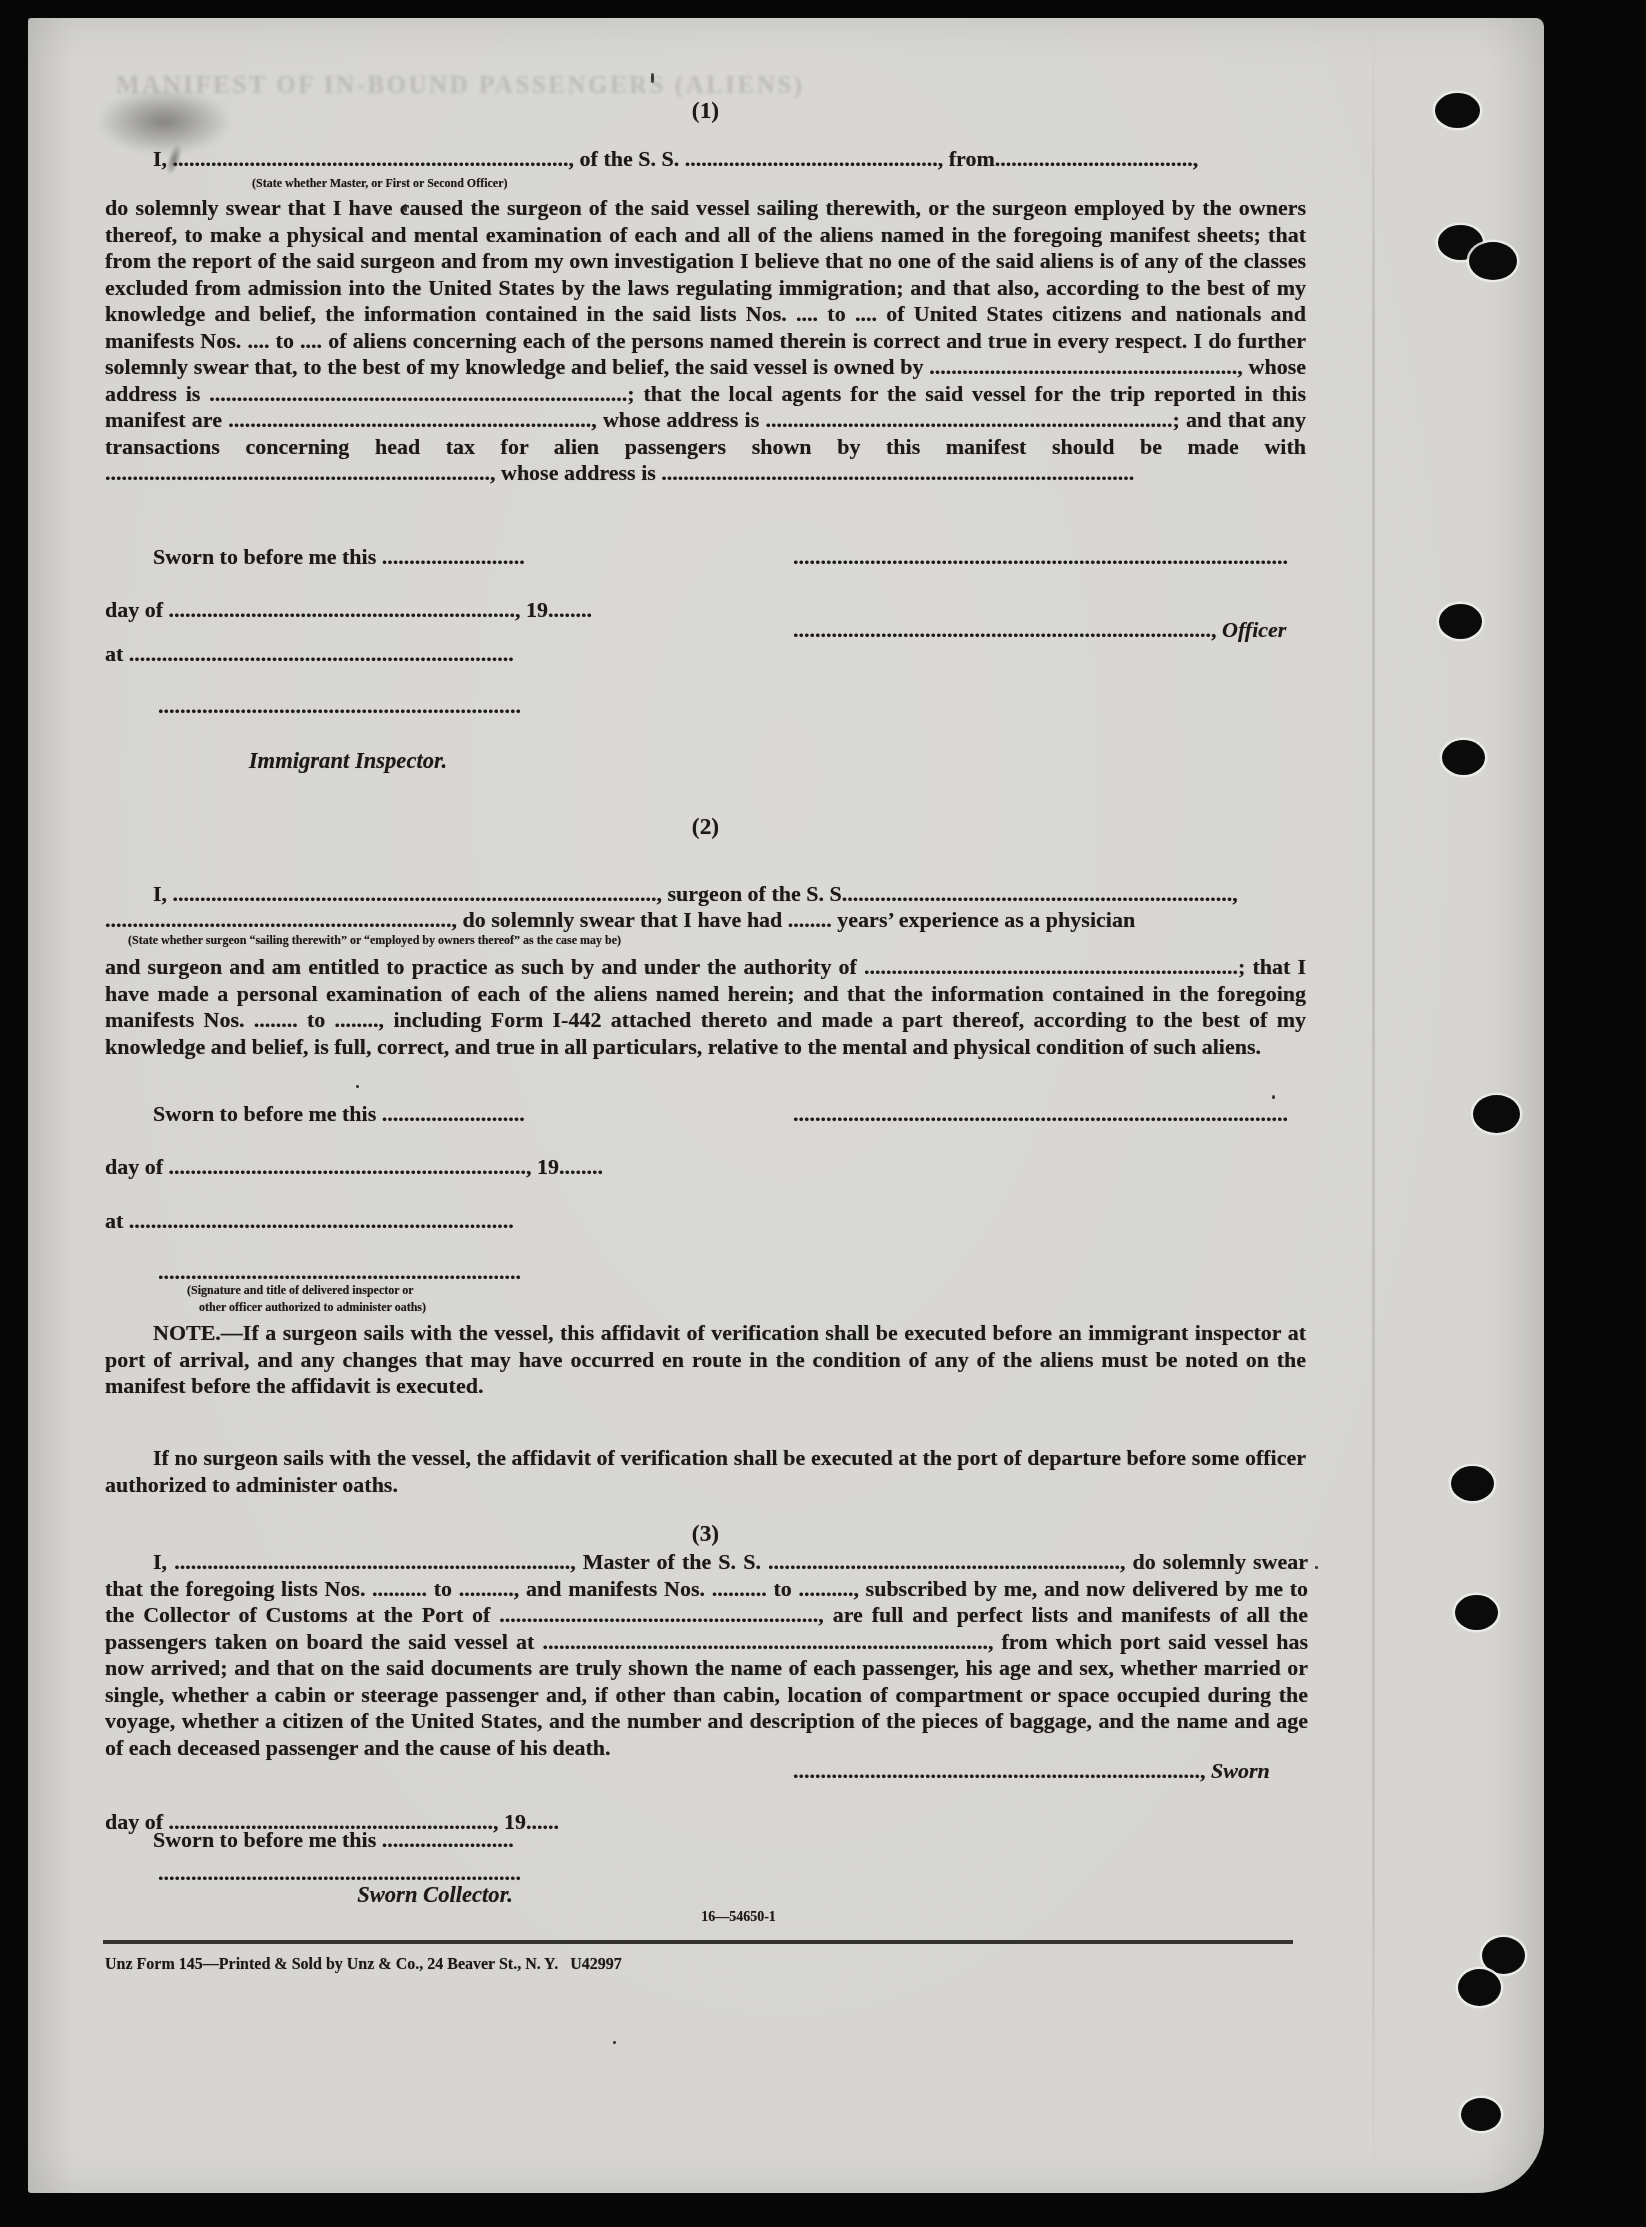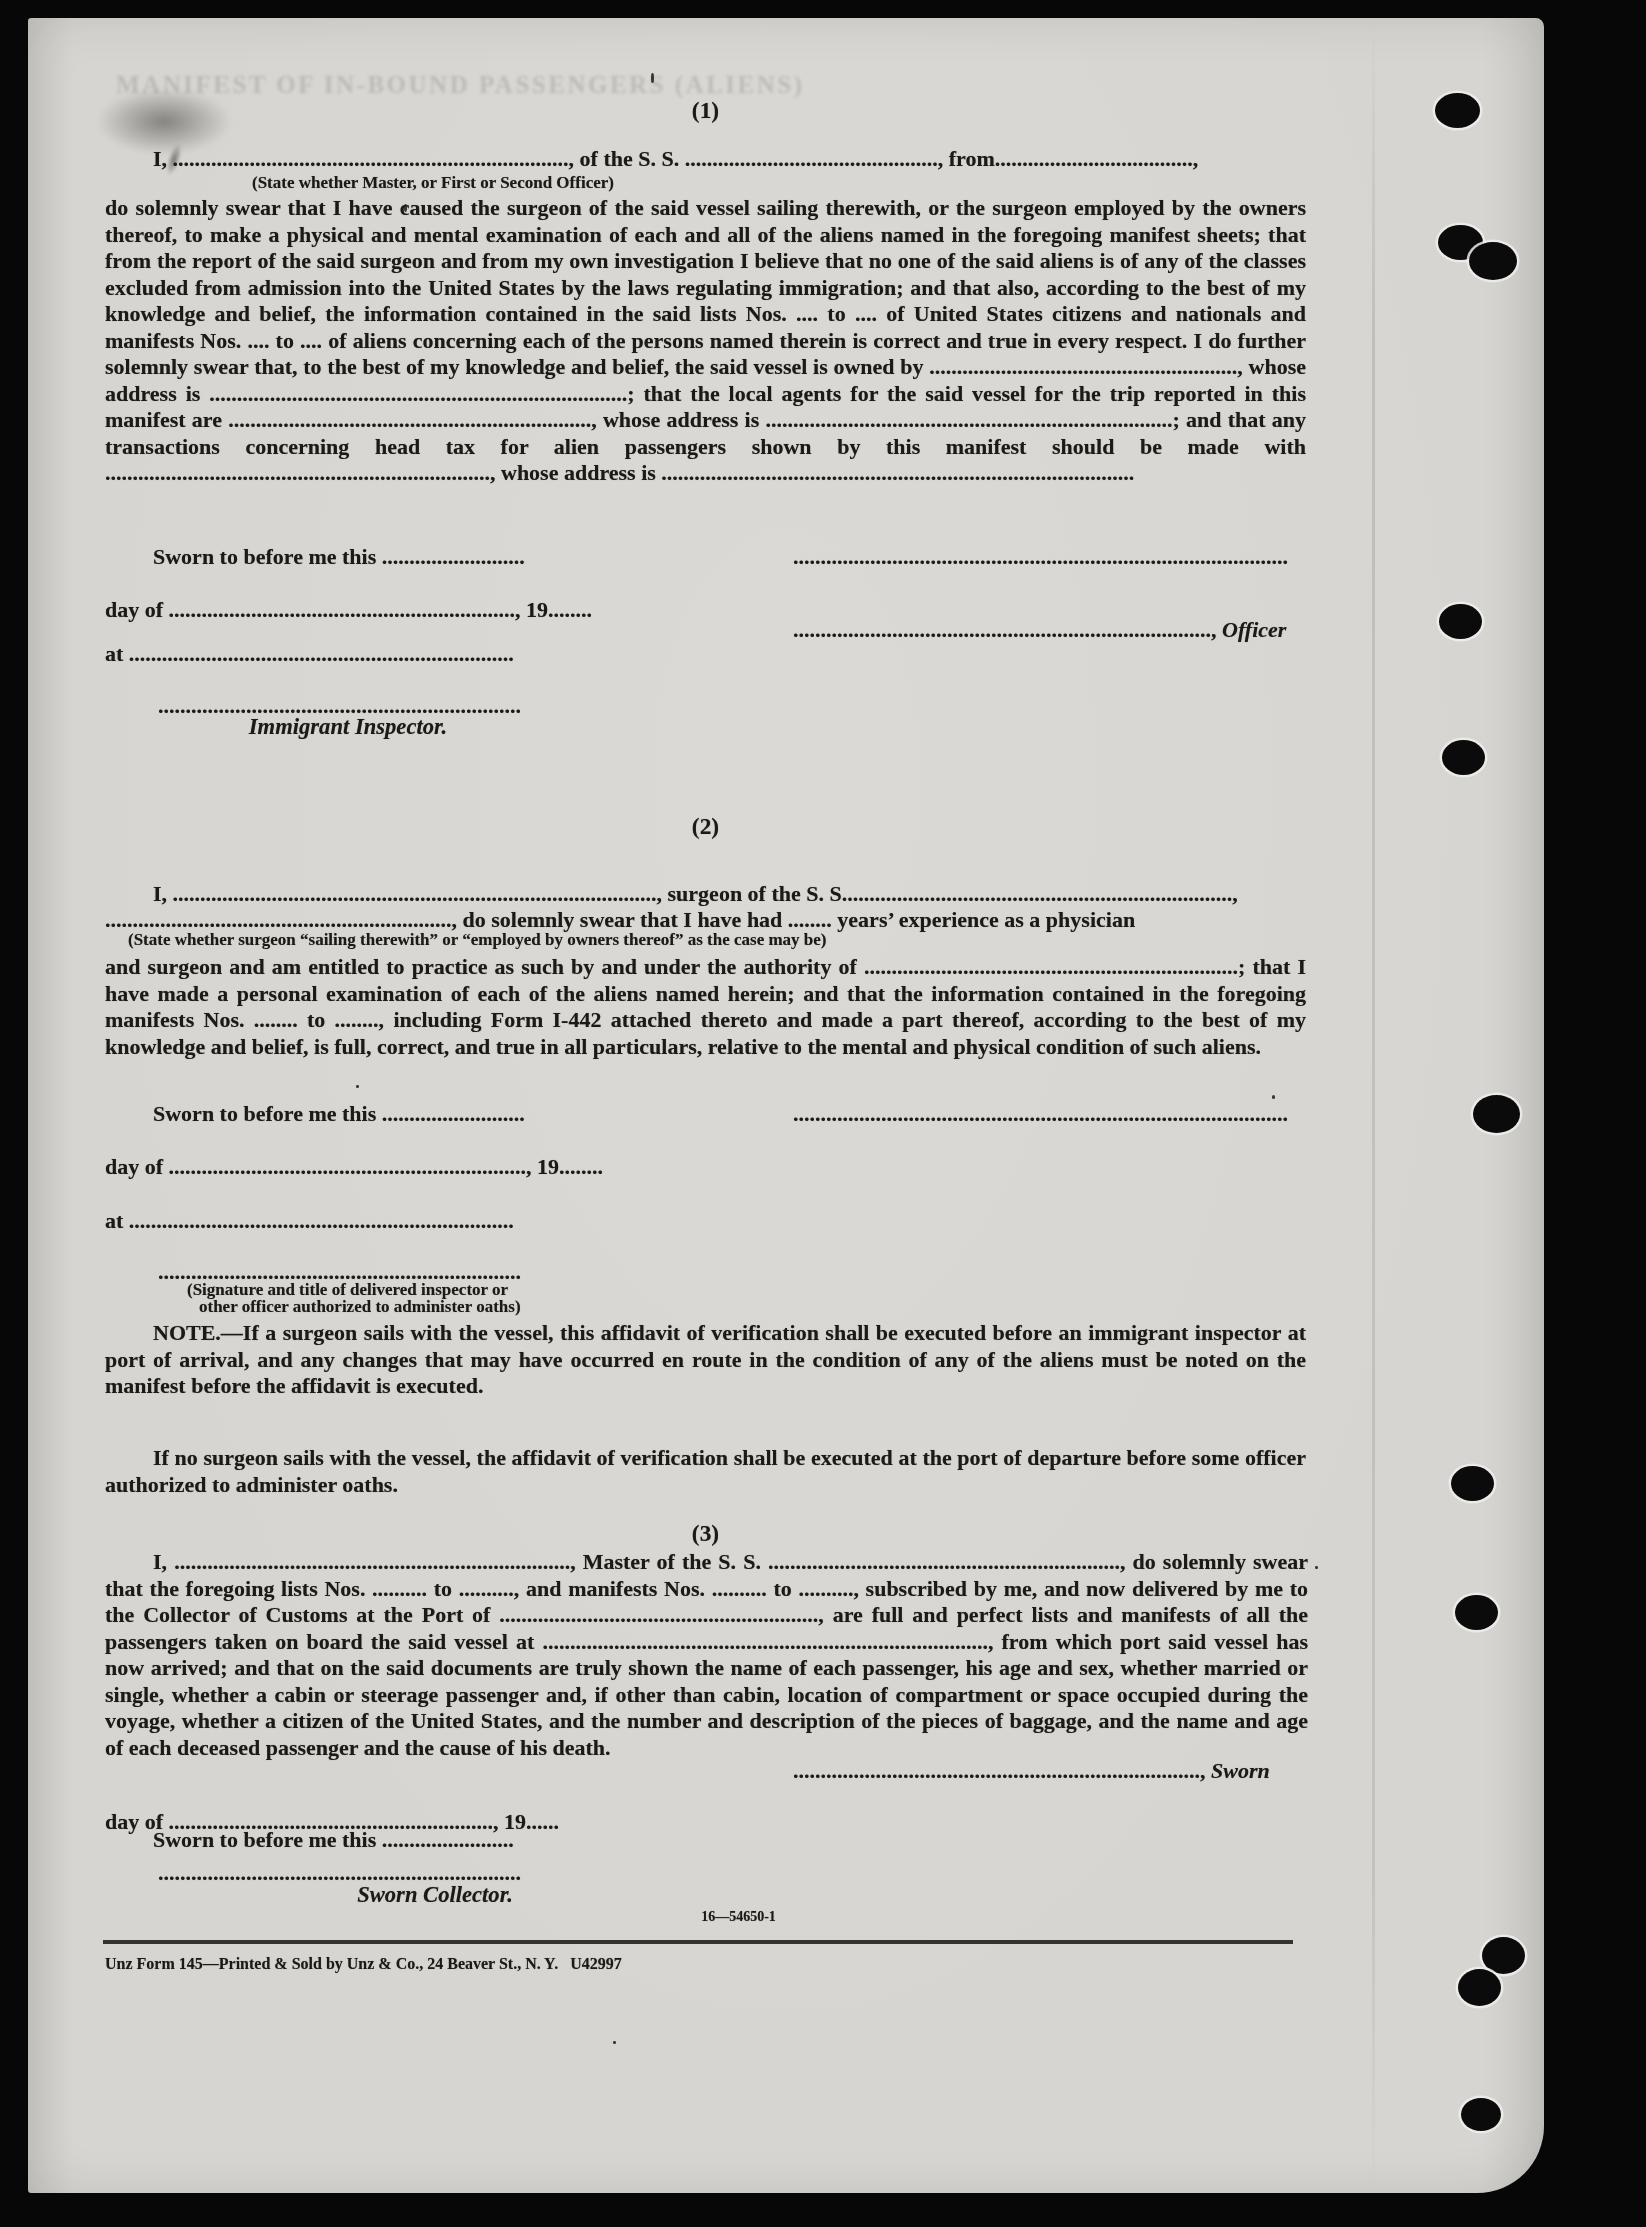--- a/index.html
+++ b/index.html
@@ -32,21 +32,21 @@
   .smudge2{
     position:absolute;left:140px;top:125px;width:11.7px;height:33px;border-radius:50%;
     background:radial-gradient(closest-side,rgba(40,38,35,.55),rgba(40,38,35,0));
     filter:blur(0.8px);transform:rotate(18deg);
   }
   .txt{color:#1d1a16;font-weight:bold;text-shadow:0 0 0.8px rgba(32,30,26,.45);}
   .line{position:absolute;white-space:pre;font-size:22px;line-height:27px;}
   .para{position:absolute;font-size:22px;line-height:26.5px;text-align:justify;}
   .indent{text-indent:48px;}
   .secnum{position:absolute;left:77px;width:1201px;text-align:center;font-size:23.4px;}
-  .small{position:absolute;white-space:pre;font-size:17px;line-height:16.7px;font-family:Liberation Serif, serif;}
+  .small{position:absolute;white-space:pre;font-size:12px;line-height:16.7px;font-family:Liberation Serif, serif;}
   .ital{font-style:italic;}
   .siglabel{position:absolute;font-size:22.6px;font-style:italic;text-align:center;}
   .hole{position:absolute;background:#0b0b0b;border-radius:50%;
     box-shadow:0 0 0 2.5px rgba(240,239,235,.85);}
   .rule{position:absolute;left:75px;top:1922px;width:1190px;height:3.3px;background:#1e1c19;opacity:.88;}
   .marker{position:absolute;left:585px;top:1891px;width:251px;text-align:center;font-size:14px;}
   .imprint{position:absolute;left:77px;top:1937px;font-size:16px;white-space:pre;}
   .speck{position:absolute;background:#3a3833;border-radius:50%;}
 </style>
 </head>
@@ -67,21 +67,21 @@
 
   <div class="secnum txt" style="top:79px;">(1)</div>
   <div class="line txt" style="top:127px;left:125px;">I, ........................................................................, of the S. S. .............................................., from....................................,</div>
   <div class="small txt" style="top:157px;left:224px;">(State whether Master, or First or Second Officer)</div>
   <div class="para txt" style="top:177px;left:77px;width:1201px;">do solemnly swear that I have caused the surgeon of the said vessel sailing therewith, or the surgeon employed by the owners thereof, to make a physical and mental examination of each and all of the aliens named in the foregoing manifest sheets; that from the report of the said surgeon and from my own investigation I believe that no one of the said aliens is of any of the classes excluded from admission into the United States by the laws regulating immigration; and that also, according to the best of my knowledge and belief, the information contained in the said lists Nos. .... to .... of United States citizens and nationals and manifests Nos. .... to .... of aliens concerning each of the persons named therein is correct and true in every respect.  I do further solemnly swear that, to the best of my knowledge and belief, the said vessel is owned by ........................................................, whose address is ............................................................................; that the local agents for the said vessel for the trip reported in this manifest are .................................................................., whose address is ..........................................................................; and that any transactions concerning head tax for alien passengers shown by this manifest should be made with ......................................................................, whose address is ......................................................................................</div>
 
   <div class="line txt" style="top:525px;left:125px;">Sworn to before me this ..........................</div>
   <div class="line txt" style="top:578px;left:77px;">day of ..............................................................., 19........</div>
   <div class="line txt" style="top:622px;left:77px;">at ......................................................................</div>
   <div class="line txt" style="top:674px;left:130px;">..................................................................</div>
-  <div class="siglabel txt" style="top:696px;left:130px;width:380px;">Immigrant Inspector.</div>
+  <div class="siglabel txt" style="top:730px;left:130px;width:380px;">Immigrant Inspector.</div>
 
   <div class="line txt" style="top:525px;left:765px;">..........................................................................................</div>
   <div class="line txt" style="top:598px;left:765px;"><span>............................................................................,</span><span class="ital"> Officer</span></div>
 
   <div class="secnum txt" style="top:795px;">(2)</div>
   <div class="line txt" style="top:862px;left:125px;">I, ........................................................................................, surgeon of the S. S.......................................................................,</div>
   <div class="line txt" style="top:888px;left:77px;">..............................................................., do solemnly swear that I have had ........ years’ experience as a physician</div>
   <div class="small txt" style="top:914px;left:100px;">(State whether surgeon “sailing therewith” or “employed by owners thereof” as the case may be)</div>
   <div class="para txt" style="top:936px;left:77px;width:1201px;">and surgeon and am entitled to practice as such by and under the authority of ....................................................................; that I have made a personal examination of each of the aliens named herein; and that the information contained in the foregoing manifests Nos. ........ to ........, including Form I-442 attached thereto and made a part thereof, according to the best of my knowledge and belief, is full, correct, and true in all particulars, relative to the mental and physical condition of such aliens.</div>
 

